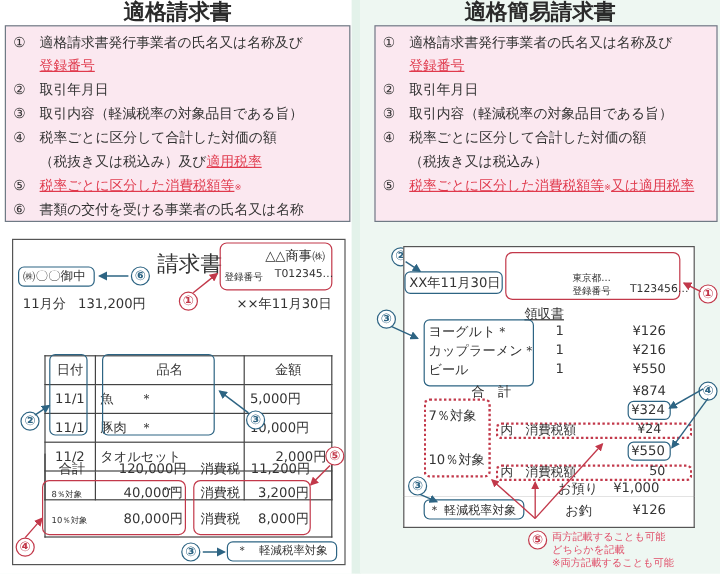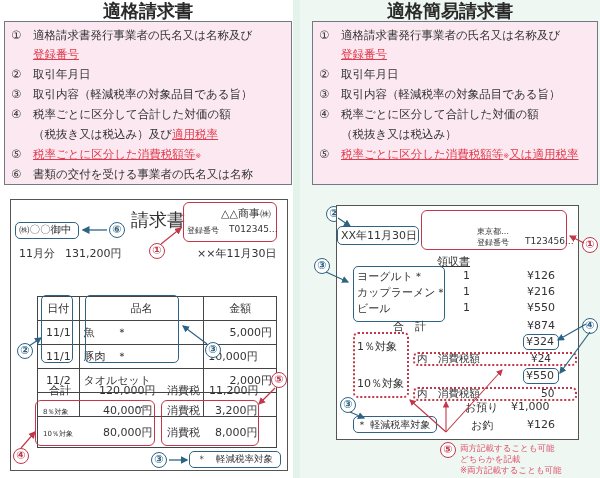--- a/index.html
+++ b/index.html
@@ -83,21 +83,21 @@
     <table class="items" style="left:26px;top:70px;width:240px">
       <tbody>
           <tr>
         <th style="width:40px">日付</th>
         <th style="width:120px">品名</th>
         <th style="width:70px">金額</th>
       </tr>
       <tr>
         <td style="text-align:center">11/1</td>
         <td><span>魚</span>　　<span>＊</span></td>
-        <td style="text-align:right">5,000円</td>
+        <td style="">5,000円</td>
       </tr>
       <tr>
         <td style="text-align:center">11/1</td>
         <td><span>豚肉</span>　<span>＊</span></td>
         <td style="text-align:left">10,000円</td>
       </tr>
       <tr>
         <td style="text-align:center">11/2</td>
         <td>タオルセット</td>
         <td style="text-align:right">2,000円</td>
@@ -197,21 +197,21 @@
     <div class="t" style="left:126px;top:79px">1</div>
     <div class="t" style="left:190px;top:79px">¥216</div>
     <div class="t" style="left:20px;top:95px">ビール</div>
     <div class="t" style="left:126px;top:95px">1</div>
     <div class="t" style="left:190px;top:95px">¥550</div>
 
     <div class="t" style="left:56px;top:113px">合　計</div>
     <div class="t" style="left:190px;top:113px">¥874</div>
 
     <div class="dot-box" style="left:16px;top:126px;width:56px;height:66px"></div>
-    <div class="t" style="left:20px;top:133px">1％対象</div>
+    <div class="t" style="left:20px;top:133px">7％対象</div>
     <div class="blue-box" style="left:186px;top:128px;width:36px;height:16px"></div>
     <div class="t" style="left:189px;top:129px">¥324</div>
 
     <div class="dot-box" style="left:76px;top:146px;width:164px;height:14px"></div>
     <div class="t" style="left:80px;top:146px;font-size:10.5px">内　消費税額</div>
     <div class="t" style="left:194px;top:146px;font-size:10.5px">¥24</div>
 
     <div class="t" style="left:20px;top:170px">10％対象</div>
     <div class="blue-box" style="left:186px;top:162px;width:36px;height:16px"></div>
     <div class="t" style="left:189px;top:163px">¥550</div>

